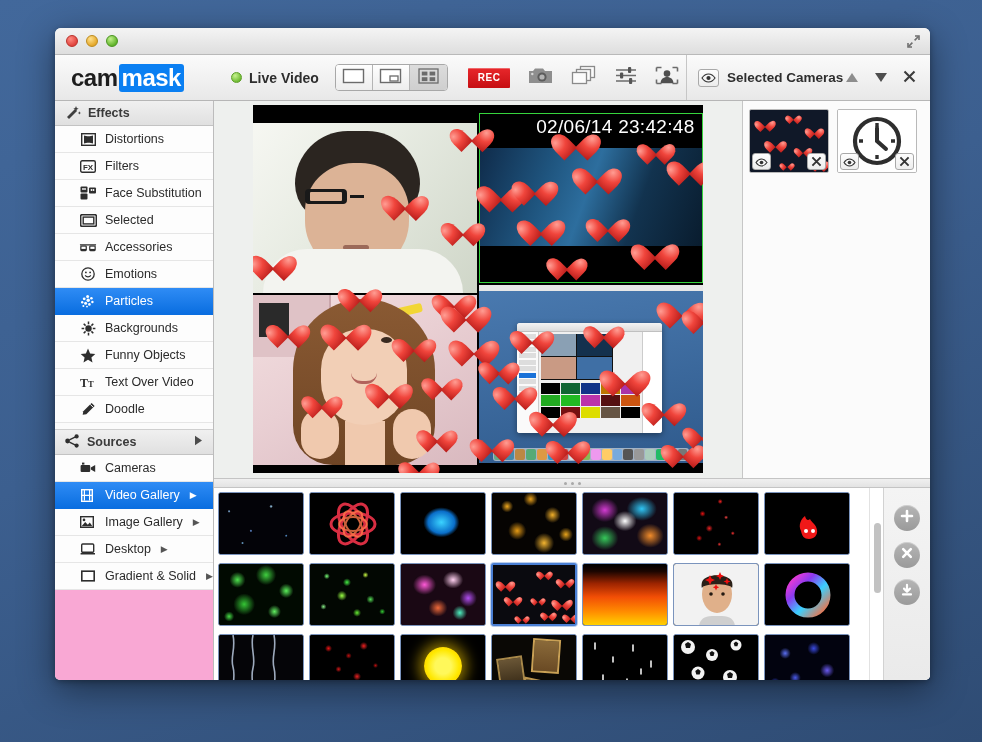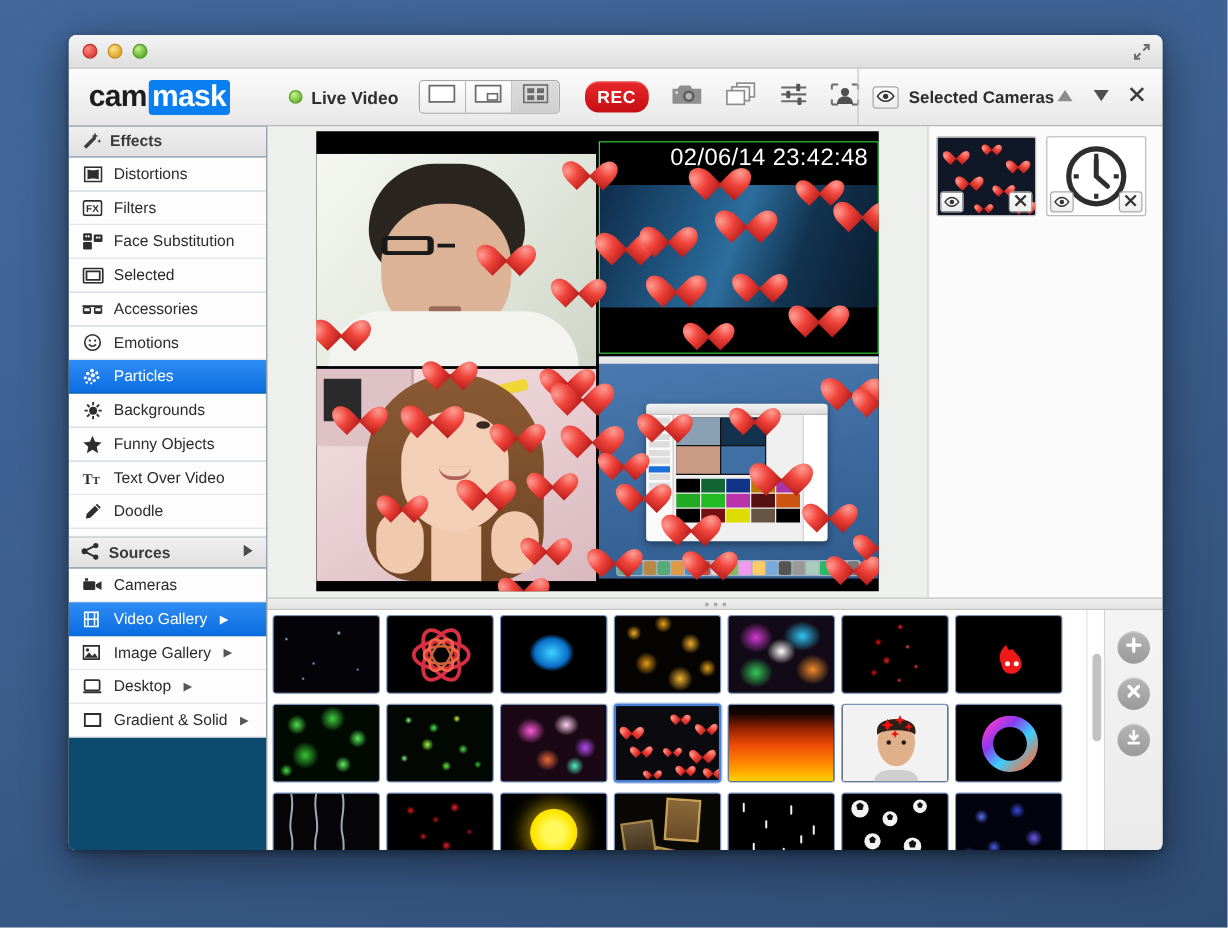--- a/index.html
+++ b/index.html
@@ -83,22 +83,22 @@
     display: flex; align-items: center; justify-content: center;
     background: linear-gradient(#fefefe, #ededed);
     border-right: 1px solid #b4b4b4; cursor: pointer;
   }
   .seg:last-child { border-right: none; }
   .seg.on { background: linear-gradient(#dcdcdc, #cfcfcf); }
 
   .rec-btn {
     margin-left: 20px;
     background: linear-gradient(#e8272b, #c60f13);
-    color: #fff; font-size: 14px; font-weight: bold;
-    padding: 4px 10px 5px; border-radius: 11px;
+    color: #fff; font-size: 10px; font-weight: bold;
+    padding: 4px 10px 5px; border-radius: 1px;
     letter-spacing: 0.5px; cursor: pointer;
     box-shadow: inset 0 1px 0 rgba(255,255,255,0.3);
     flex: 0 0 auto;
   }
   .tool-icon {
     margin-left: 17px; cursor: pointer;
     display: flex; align-items: center; justify-content: center;
     flex: 0 0 auto;
   }
 
@@ -118,37 +118,37 @@
   .sel-title { font-size: 13.5px; font-weight: bold; color: #2e2e2e; margin-left: 8px; }
   .sel-actions { margin-left: auto; display: flex; align-items: center; gap: 15px; padding-right: 14px; }
   .tri-btn { cursor: pointer; }
 
   
   .body-row { display: flex; flex: 1 1 auto; min-height: 0; }
 
   
   .sidebar {
     width: 159px; flex: 0 0 159px;
-    background: #0c4a6e;
+    background: #f9a8d4;
     border-right: 1px solid #bcbcbc;
     overflow: hidden;
     display: flex; flex-direction: column;
   }
   .sec-head {
     height: 25px; display: flex; align-items: center;
     background: linear-gradient(#f0f0f0, #e0e0e0);
     border-bottom: 1px solid #c3c3c3;
     padding-left: 10px; gap: 7px;
     font-size: 12.5px; font-weight: bold; color: #3a3a3a;
     cursor: pointer;
   }
   .sec-head .disc { margin-left: auto; margin-right: 10px; }
   .row {
     height: 27px; display: flex; align-items: center;
-    padding-left: 10px; gap: 8px;
+    padding-left: 24px; gap: 8px;
     border-bottom: 1px solid #e6e6e6;
     font-size: 12.5px; color: #2b2b2b;
     cursor: pointer;
     background: #fdfdfd;
   }
   .row .ic { width: 18px; display: flex; align-items: center; justify-content: center; flex: 0 0 18px; }
   .row .lbl { white-space: nowrap; overflow: hidden; text-overflow: ellipsis; }
   .row.sel {
     background: linear-gradient(#2f8cf5, #0a6ee0);
     color: #fff; border-bottom-color: #0a6ee0;

